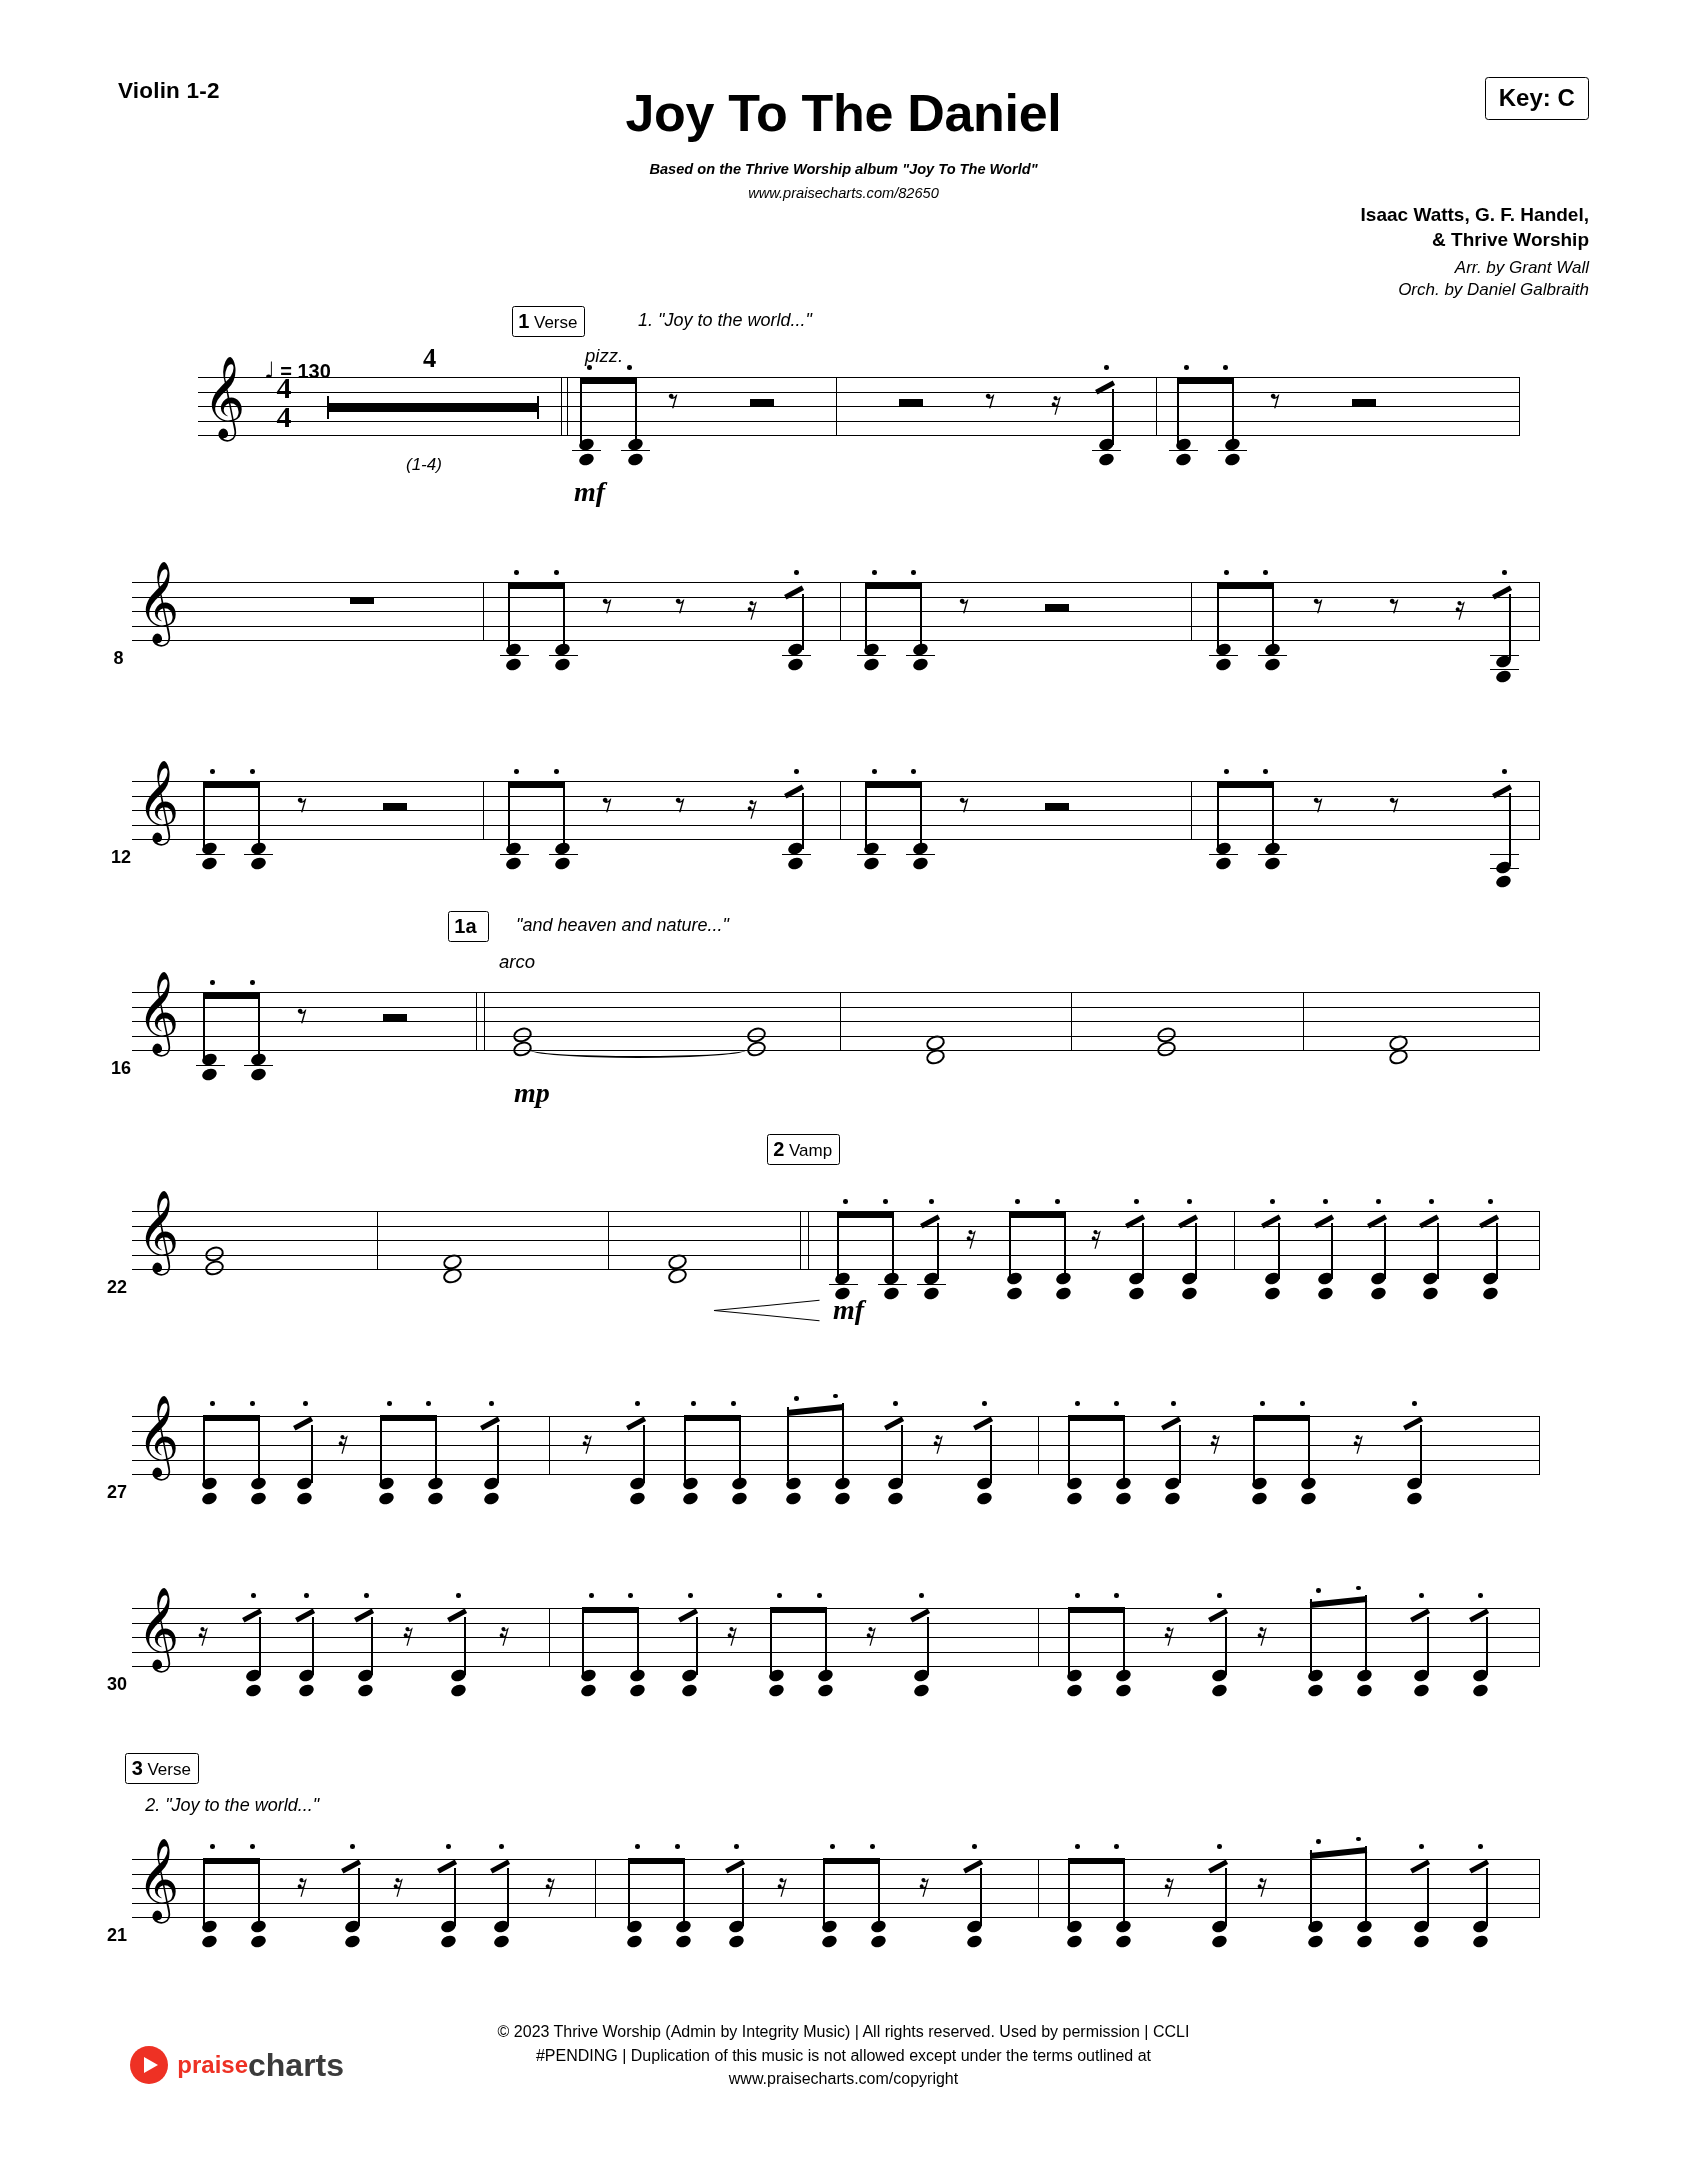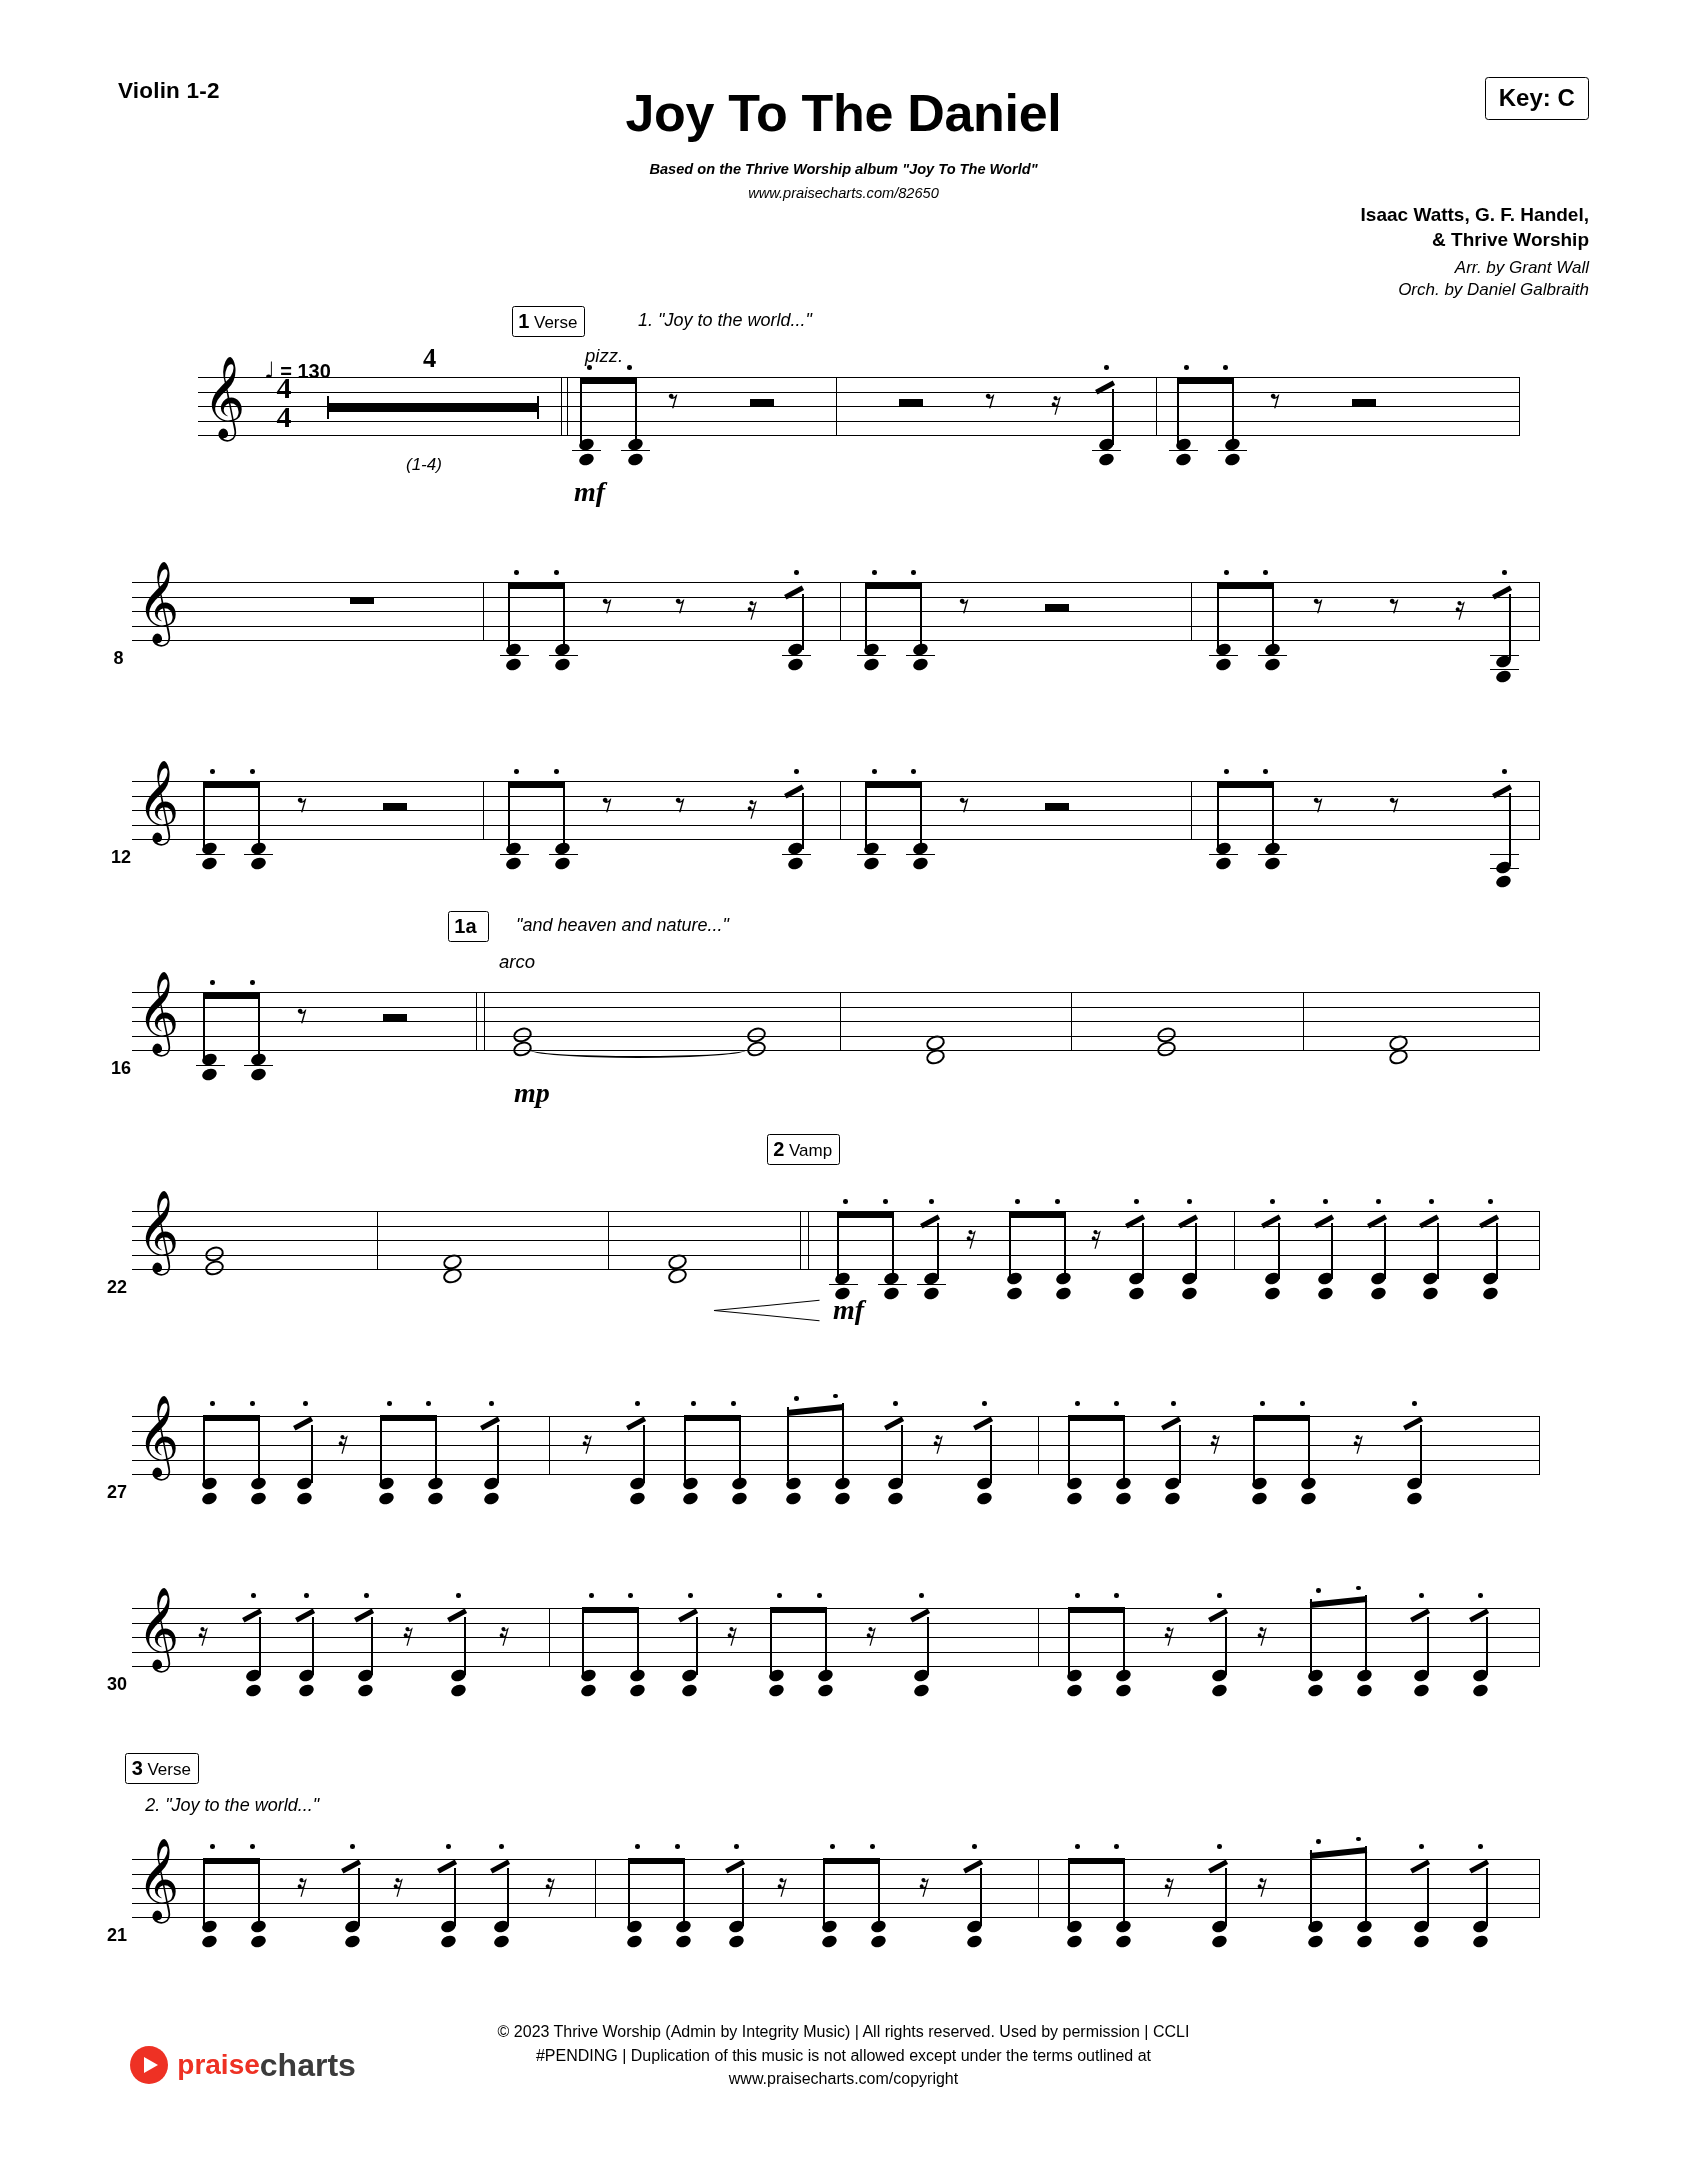--- a/index.html
+++ b/index.html
@@ -254,21 +254,21 @@
     display: flex; align-items: center; justify-content: center;
     margin-right: 9.3px;
   }
   .pc-tri {
     width: 0; height: 0;
     border-left: 14.6px solid #ffffff;
     border-top: 8.6px solid transparent;
     border-bottom: 8.6px solid transparent;
     margin-left: 4.6px;
   }
-  .pc-word1 { font-size: 28px; font-weight: bold; color: #ee3124; }
+  .pc-word1 { font-size: 24px; font-weight: bold; color: #ee3124; }
   .pc-word2 { font-size: 32px; font-weight: bold; color: #3b3b3b; }
   .copyright {
     position: absolute;
     left: 0; bottom: 93px;
     width: 1687px;
     text-align: center;
     font-size: 16px;
     line-height: 1.45;
   }
 </style>

